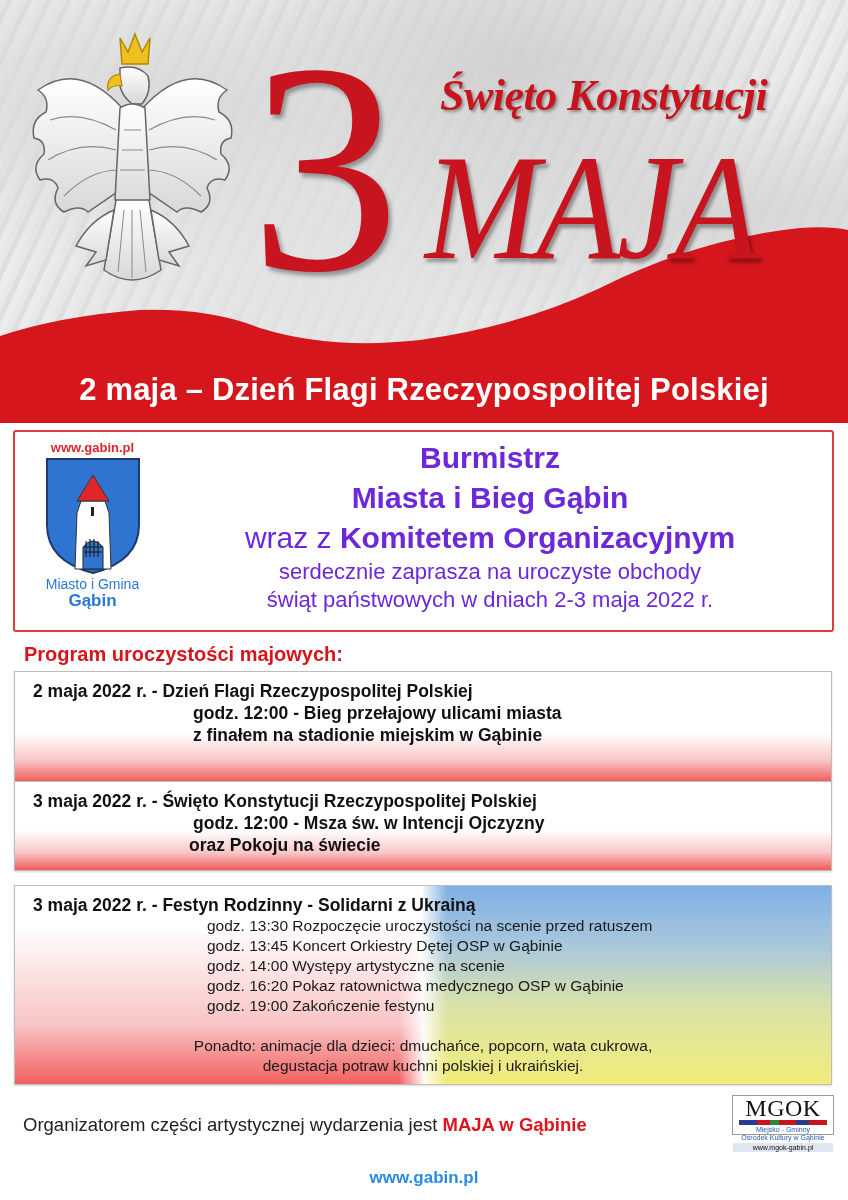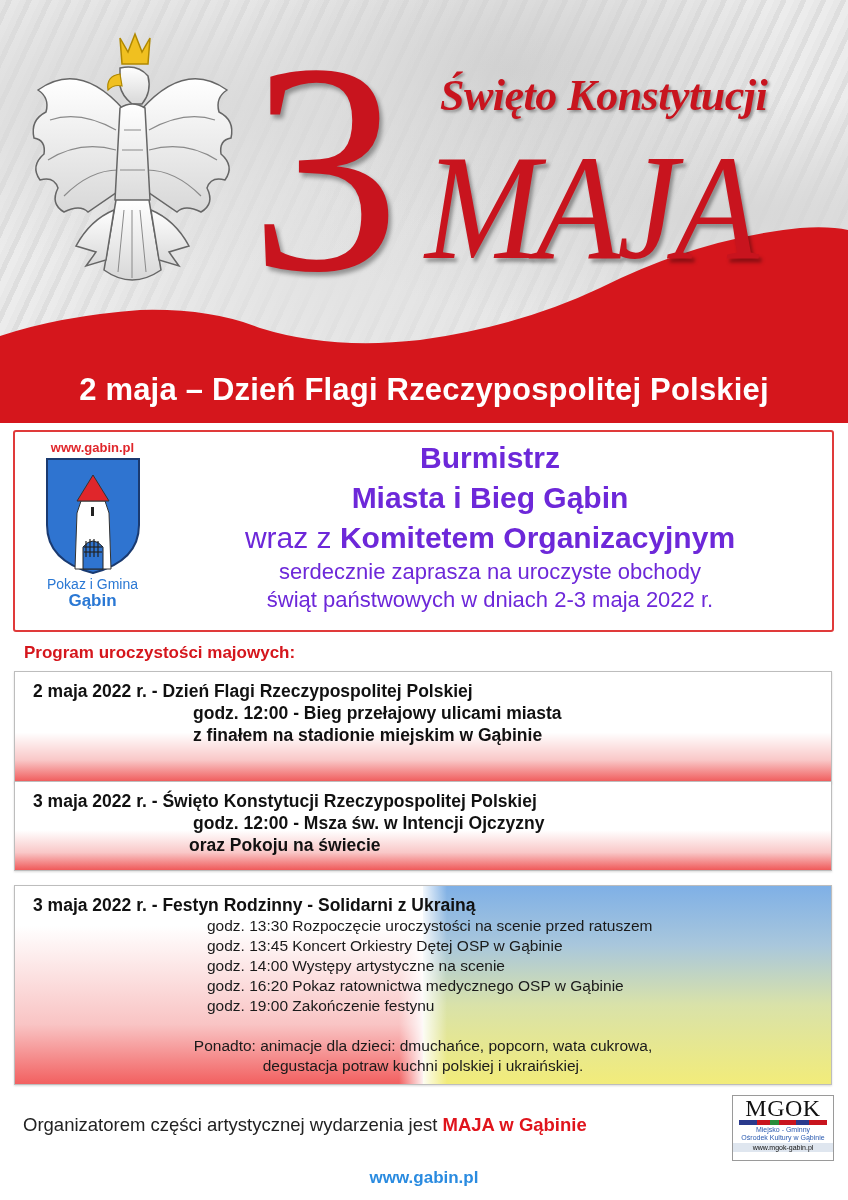--- a/index.html
+++ b/index.html
@@ -66,21 +66,21 @@
     }
     .inv-l1 { font-weight: bold; font-size: 30px; line-height: 40px; }
     .inv-l2 { font-weight: bold; font-size: 30px; line-height: 40px; }
     .inv-l3 { font-size: 30px; line-height: 40px; }
     .inv-l3 b { font-weight: bold; }
     .inv-l4, .inv-l5 { font-size: 22px; line-height: 28px; }
 
     
     .program-title {
       position: absolute; left: 24px; top: 643px;
-      color: #d5161c; font-family: "Liberation Sans", sans-serif; font-weight: bold; font-size: 17px;
+      color: #d5161c; font-family: "Liberation Sans", sans-serif; font-weight: bold; font-size: 20px;
     }
     .event-box {
       position: absolute; left: 14px; width: 818px;
       border: 1px solid #bdbdbd; font-family: "Liberation Sans", sans-serif; color: #111111;
       box-shadow: 0 1px 2px rgba(0,0,0,0.15);
     }
     .event-box.pl { background: linear-gradient(to bottom, #ffffff 0%, #ffffff 55%, #f9c8c8 80%, #f05a5a 100%); }
     .ua-left { position: absolute; left: 0; top: 0; bottom: 0; width: 50%;
       background: linear-gradient(to bottom, #ffffff 0%, #ffffff 20%, #f9c4c4 70%, #f26060 100%); }
     .ua-right { position: absolute; right: 0; top: 0; bottom: 0; width: 50%;
@@ -95,21 +95,21 @@
     .ev-sub { font-size: 15.5px; line-height: 20px; padding-left: 174px; white-space: nowrap; color: #1a1a1a; }
     .ev-extra { font-size: 15.5px; line-height: 20px; text-align: center; color: #1a1a1a; padding-right: 18px; }
 
     
     .organizer {
       position: absolute; left: 23px; top: 1114px;
       font-family: "Liberation Sans", sans-serif; font-size: 18.5px; color: #222222; white-space: nowrap;
     }
     .organizer b { color: #e0141c; font-weight: bold; }
     .mgok {
-      position: absolute; left: 732px; top: 1095px; width: 102px; height: 66px;
+      position: absolute; left: 732px; top: 1095px; width: 102px; height: 40px;
       border: 1px solid #9a9a9a; background: #ffffff; text-align: center;
       font-family: "Liberation Sans", sans-serif;
     }
     .mgok-title { font-family: "Liberation Serif", serif; font-size: 24px; line-height: 22px; color: #111; letter-spacing: 0.5px; margin-top: 1px; }
     .mgok-stripe { height: 5px; margin: 1px 6px 1px; background: linear-gradient(to right, #2a3a8c 0 20%, #c8141e 20% 35%, #2a8c3a 35% 45%, #c8141e 45% 65%, #2a3a8c 65% 80%, #c8141e 80% 100%); }
     .mgok-sub { font-size: 7px; line-height: 8px; color: #2a5ab0; }
     .mgok-url { font-size: 7px; line-height: 9px; color: #111; background: #dfe6ef; margin-top: 1px; }
     .site-url {
       position: absolute; left: 0; top: 1168px; width: 848px; text-align: center;
       color: #2a8be0; font-family: "Liberation Sans", sans-serif; font-weight: bold; font-size: 17px;
@@ -187,21 +187,21 @@
       <path d="M38 112 L38 90 Q48 78 58 90 L58 112 Z" fill="#2f74d0" stroke="#222" stroke-width="1"></path>
       <g stroke="#222" stroke-width="1.2">
           <path d="M41 84 L41 100"></path>
           <path d="M45 82 L45 100"></path>
           <path d="M49 82 L49 100"></path>
           <path d="M53 84 L53 100"></path>
           <path d="M39 90 L57 90"></path>
           <path d="M39 95 L57 95"></path>
         </g>
     </svg>
-    <div class="crest-name1">Pokaz i Gmina</div>
+    <div class="crest-name1">Miasto i Gmina</div>
     <div class="crest-name2">Gąbin</div>
   </div>
   <div class="invite-text">
     <div class="inv-l1">Burmistrz</div>
     <div class="inv-l2">Miasta i Bieg Gąbin</div>
     <div class="inv-l3"><span>wraz z </span><b>Komitetem Organizacyjnym</b></div>
     <div class="inv-l4">serdecznie zaprasza na uroczyste obchody</div>
     <div class="inv-l5">świąt państwowych w dniach 2-3 maja 2022 r.</div>
   </div>
 </div>

